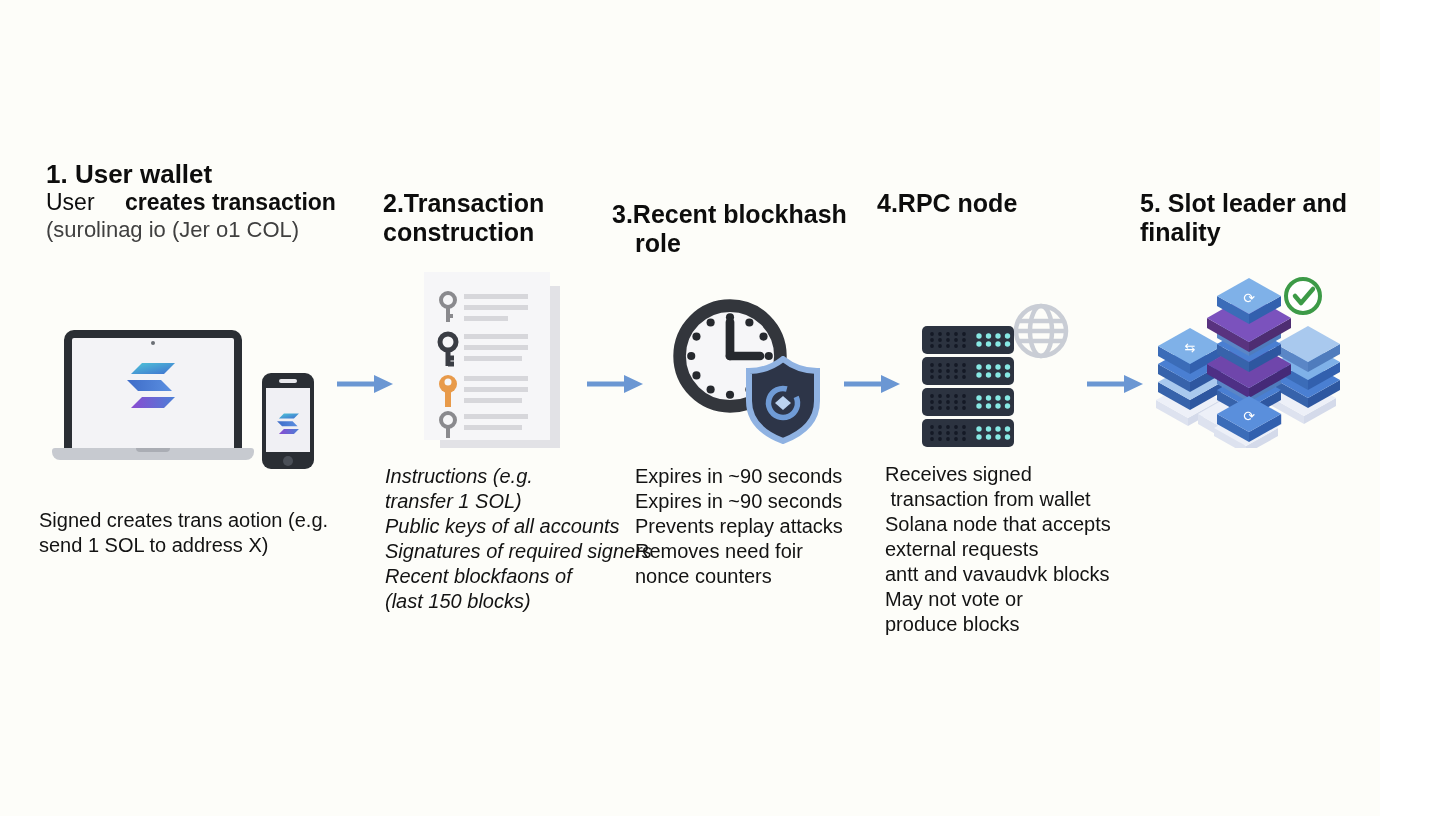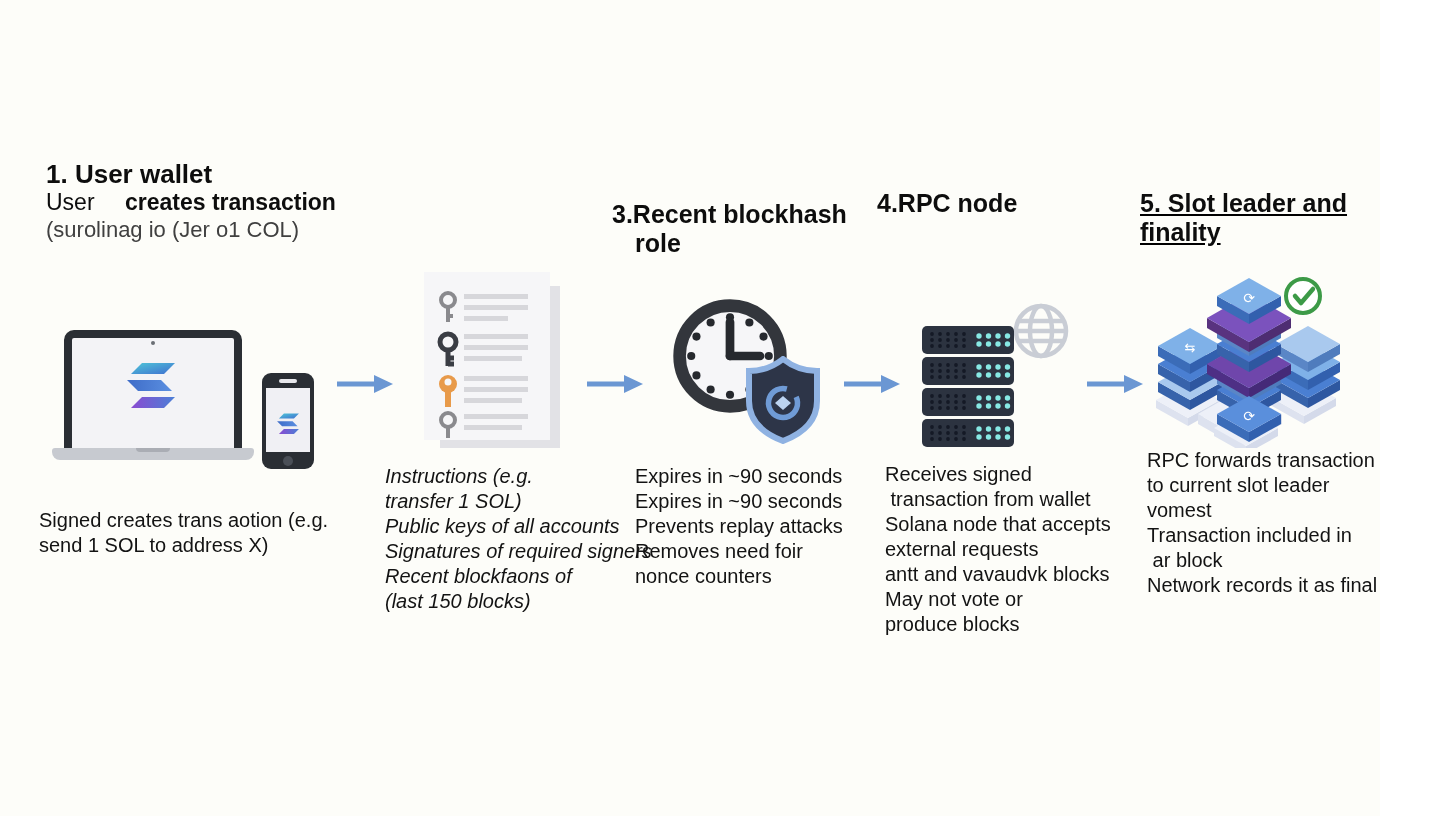--- a/index.html
+++ b/index.html
@@ -94,20 +94,24 @@
   <div class="body-list" style="left:39px;top:508px;">
       <div class="body-line">Signed creates trans aotion (e.g.</div>
       <div class="body-line">send 1 SOL to address X)</div>
     </div>
 
   <svg class="arrow" style="left:336px;top:374px;" viewBox="0 0 58 20">
     <line x1="1" y1="10" x2="40" y2="10" stroke="#6b97d3" stroke-width="5"></line>
     <polygon points="38,1 57,10 38,19" fill="#6b97d3"></polygon>
   </svg>
 
+  <div class="col" style="left:383px;top:189px;">
+    <div class="heading">2.Transaction</div>
+    <div class="heading">construction</div>
+  </div>
 
   <div class="doc-wrap">
     <svg width="140" height="180" viewBox="0 0 140 180">
       <rect x="16" y="14" width="120" height="162" fill="#e2e2e6"></rect>
       <rect x="0" y="0" width="126" height="168" fill="#f6f6f8"></rect>
 
       <g stroke="#8a8a8e" fill="none" stroke-width="4">
         <circle cx="24" cy="28" r="7"></circle>
           <line x1="24" y1="35" x2="24" y2="50"></line>
           <line x1="24" y1="44" x2="29" y2="44"></line>
@@ -277,21 +281,21 @@
       <div class="body-line">antt and vavaudvk blocks</div>
       <div class="body-line">May not vote or</div>
       <div class="body-line">produce blocks</div>
     </div>
 
   <svg class="arrow" style="left:1086px;top:374px;" viewBox="0 0 58 20">
     <line x1="1" y1="10" x2="40" y2="10" stroke="#6b97d3" stroke-width="5"></line>
     <polygon points="38,1 57,10 38,19" fill="#6b97d3"></polygon>
   </svg>
 
-  <div class="col" style="left:1140px;top:189px;text-decoration:underline;">
+  <div class="col" style="left:1140px;top:189px;">
     <div class="heading">5. Slot leader and</div>
     <div class="heading">finality</div>
   </div>
 
   <div class="blocks-wrap">
     <svg width="192" height="180" viewBox="0 0 192 180" font-family="DejaVu Sans, sans-serif">
 
       <g>
         <g transform="translate(2,112)">
             <path d="M0,20 L0,28 L32,46 L32,38 Z" fill="#dde2ef"></path>
@@ -392,22 +396,14 @@
         <text x="32" y="25" text-anchor="middle" font-size="14" fill="#ffffff">⟳</text>
         </g>
 
       <g>
         <circle cx="149" cy="28" r="17" fill="#ffffff" stroke="#3c9a47" stroke-width="4"></circle>
         <path d="M141,28 l6,7 l12,-14" fill="none" stroke="#3c9a47" stroke-width="4.5" stroke-linecap="round" stroke-linejoin="round"></path>
       </g>
     </svg>
   </div>
 
-  <div class="body-list" style="left:1147px;top:448px;">
-      <div class="body-line">RPC forwards transaction</div>
-      <div class="body-line">to current slot leader</div>
-      <div class="body-line">vomest</div>
-      <div class="body-line">Transaction included in</div>
-      <div class="body-line"> ar block</div>
-      <div class="body-line">Network records it as final</div>
-    </div>
 
 </div>
 
 </body></html>

